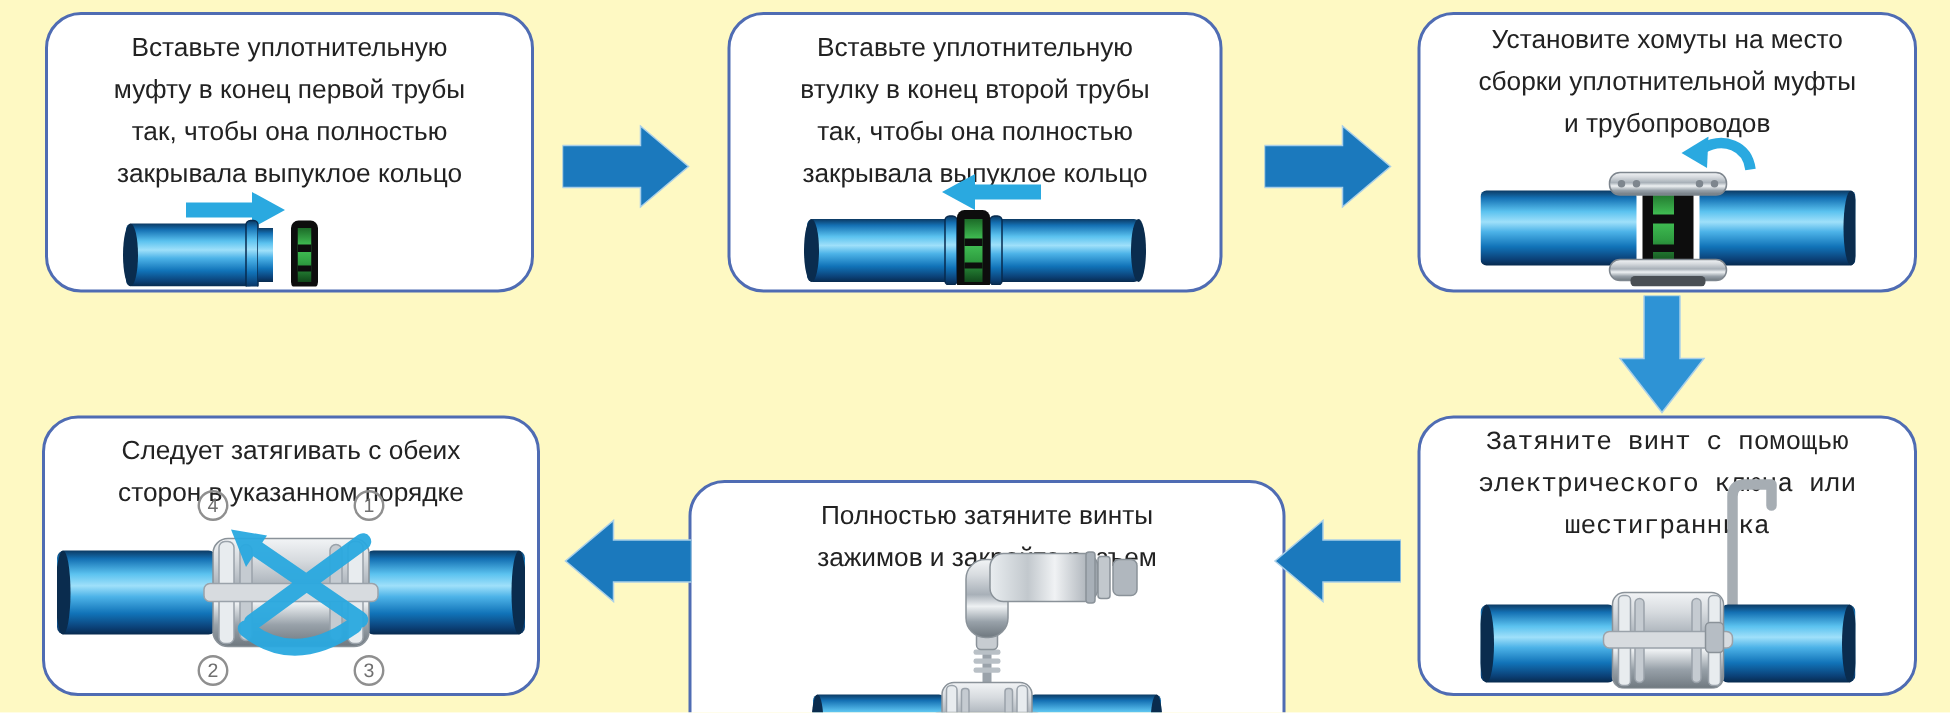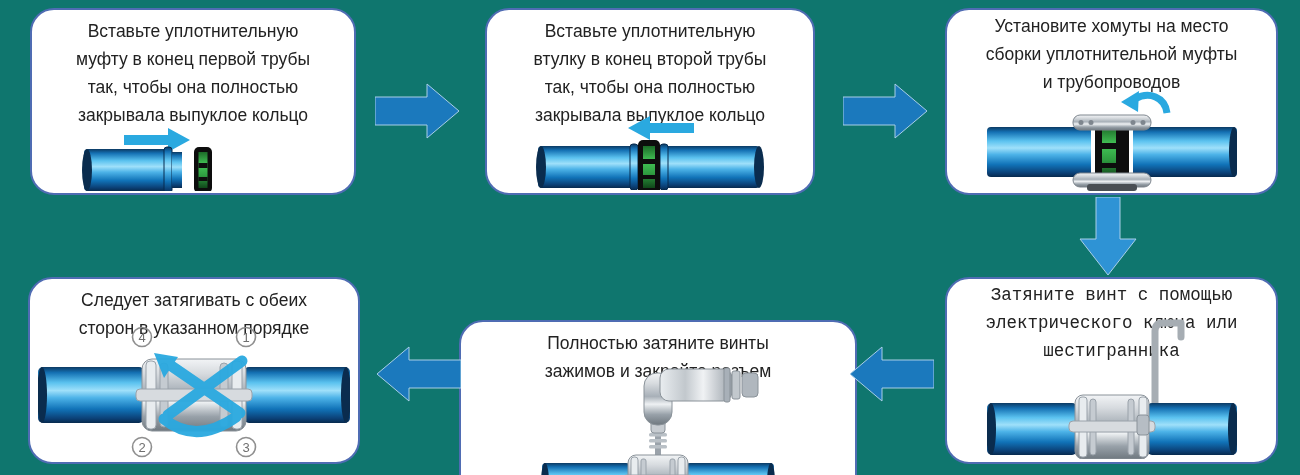--- a/index.html
+++ b/index.html
@@ -1,17 +1,17 @@
 <!DOCTYPE html>
 <html><head>
 <meta charset="utf-8">
 <style>
   html,body{margin:0;padding:0;background:#fff;}
   .canvas{
-    position:relative;width:1300px;height:475px;background:#0f766e;
+    position:relative;width:1300px;height:475px;background:#fef9c3;
     font-family:"Liberation Sans", sans-serif;overflow:hidden;
   }
   .panel{
     position:absolute;box-sizing:border-box;background:#fff;
     border:2px solid #4f6cb3;border-radius:24px;
   }
   .caption{
     white-space:pre-line;text-align:center;color:#222222;
     font-size:17.5px;line-height:1.6;padding-top:7px;
   }

